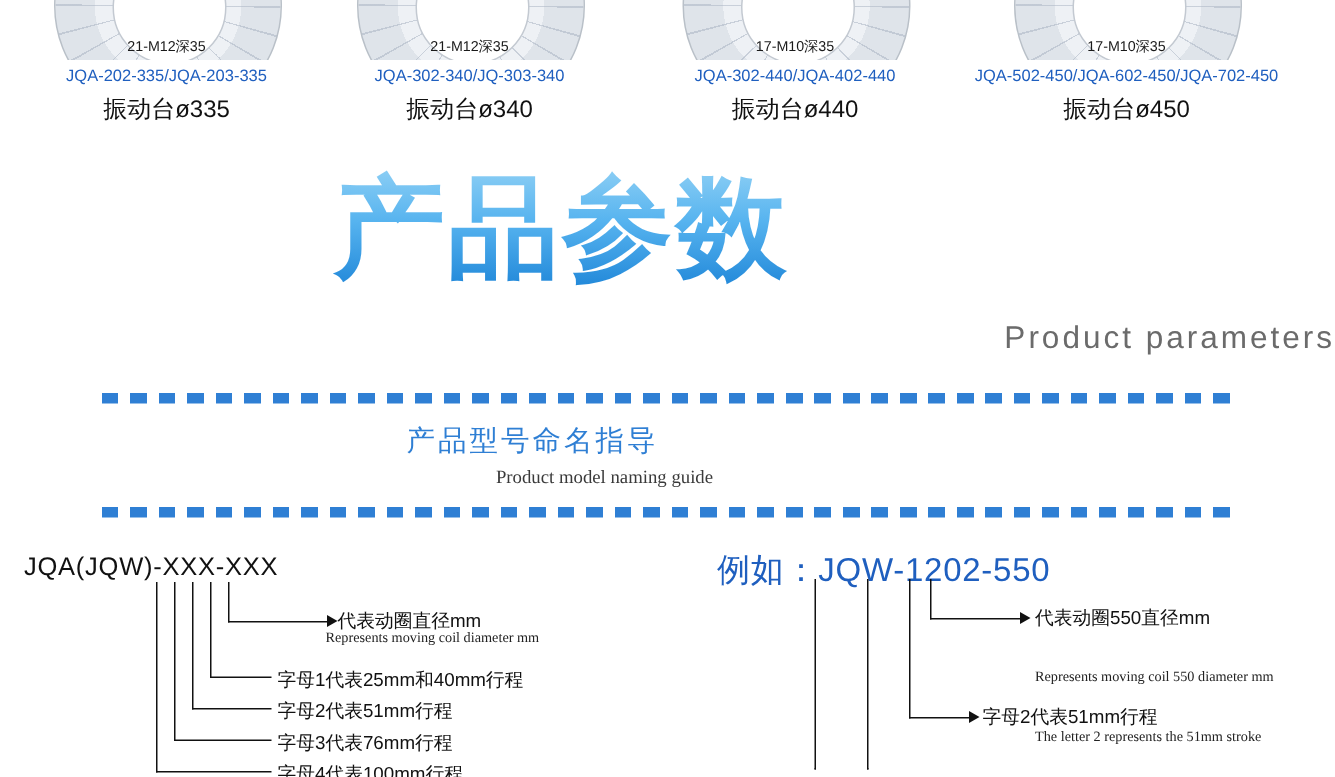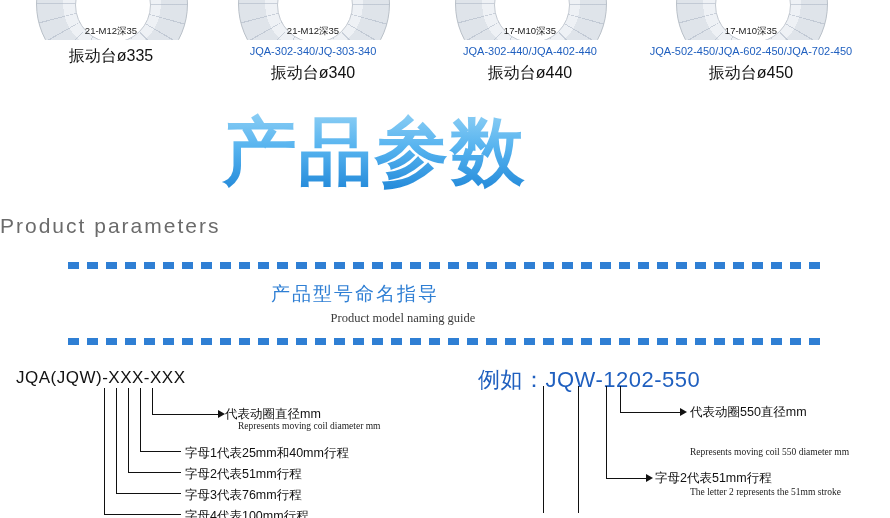--- a/index.html
+++ b/index.html
@@ -97,21 +97,21 @@
     -webkit-background-clip: text;
     background-clip: text;
     color: transparent;
     -webkit-text-fill-color: transparent;
   }
   .sub-title {
     position: absolute;
     top: 214px;
     left: 0;
     width: 890px;
-    text-align: left;
+    text-align: right;
     font-size: 21px;
     letter-spacing: 2px;
     color: #6b6b6b;
     font-weight: normal;
   }
 
   
   .dashbar {
     position: absolute;
     left: 68px;
@@ -198,20 +198,21 @@
 </head>
 <body>
 
 <div class="thumbs">
 
   <div class="thumb" style="left:0px;">
     <div class="thumb-img">
       <div class="flange"></div>
       <div class="thumb-hole">21-M12深35</div>
     </div>
+    <div class="thumb-model">JQA-202-335/JQA-203-335</div>
     <div class="thumb-name">振动台ø335</div>
   </div>
 
   <div class="thumb" style="left:202px;">
     <div class="thumb-img">
       <div class="flange"></div>
       <div class="thumb-hole">21-M12深35</div>
     </div>
     <div class="thumb-model">JQA-302-340/JQ-303-340</div>
     <div class="thumb-name">振动台ø340</div>
@@ -249,21 +250,21 @@
 
 <div class="leader" style="left:152px; top:388px; width:66px; height:26px;"></div>
 <div class="arrow" style="left:218px; top:410px;"></div>
 
 <div class="leader" style="left:140px; top:388px; width:40px; height:63px;"></div>
 <div class="leader" style="left:128px; top:388px; width:52px; height:84px;"></div>
 <div class="leader" style="left:116px; top:388px; width:64px; height:105px;"></div>
 <div class="leader" style="left:104px; top:388px; width:76px; height:126px;"></div>
 
 <div class="note-cn" style="left:225px; top:406px;">代表动圈直径mm</div>
-<div class="note-en" style="left:238px; top:421px;">Represents moving coil diameter mm</div>
+<div class="note-en" style="left:217px; top:421px;">Represents moving coil diameter mm</div>
 
 <div class="note-cn" style="left:185px; top:445px;">字母1代表25mm和40mm行程</div>
 <div class="note-cn" style="left:185px; top:466px;">字母2代表51mm行程</div>
 <div class="note-cn" style="left:185px; top:487px;">字母3代表76mm行程</div>
 <div class="note-cn" style="left:185px; top:508px;">字母4代表100mm行程</div>
 
 <div class="naming-right-code">
   <span class="lead">例如：</span><span>JQW-1202-550</span>
 </div>
 

